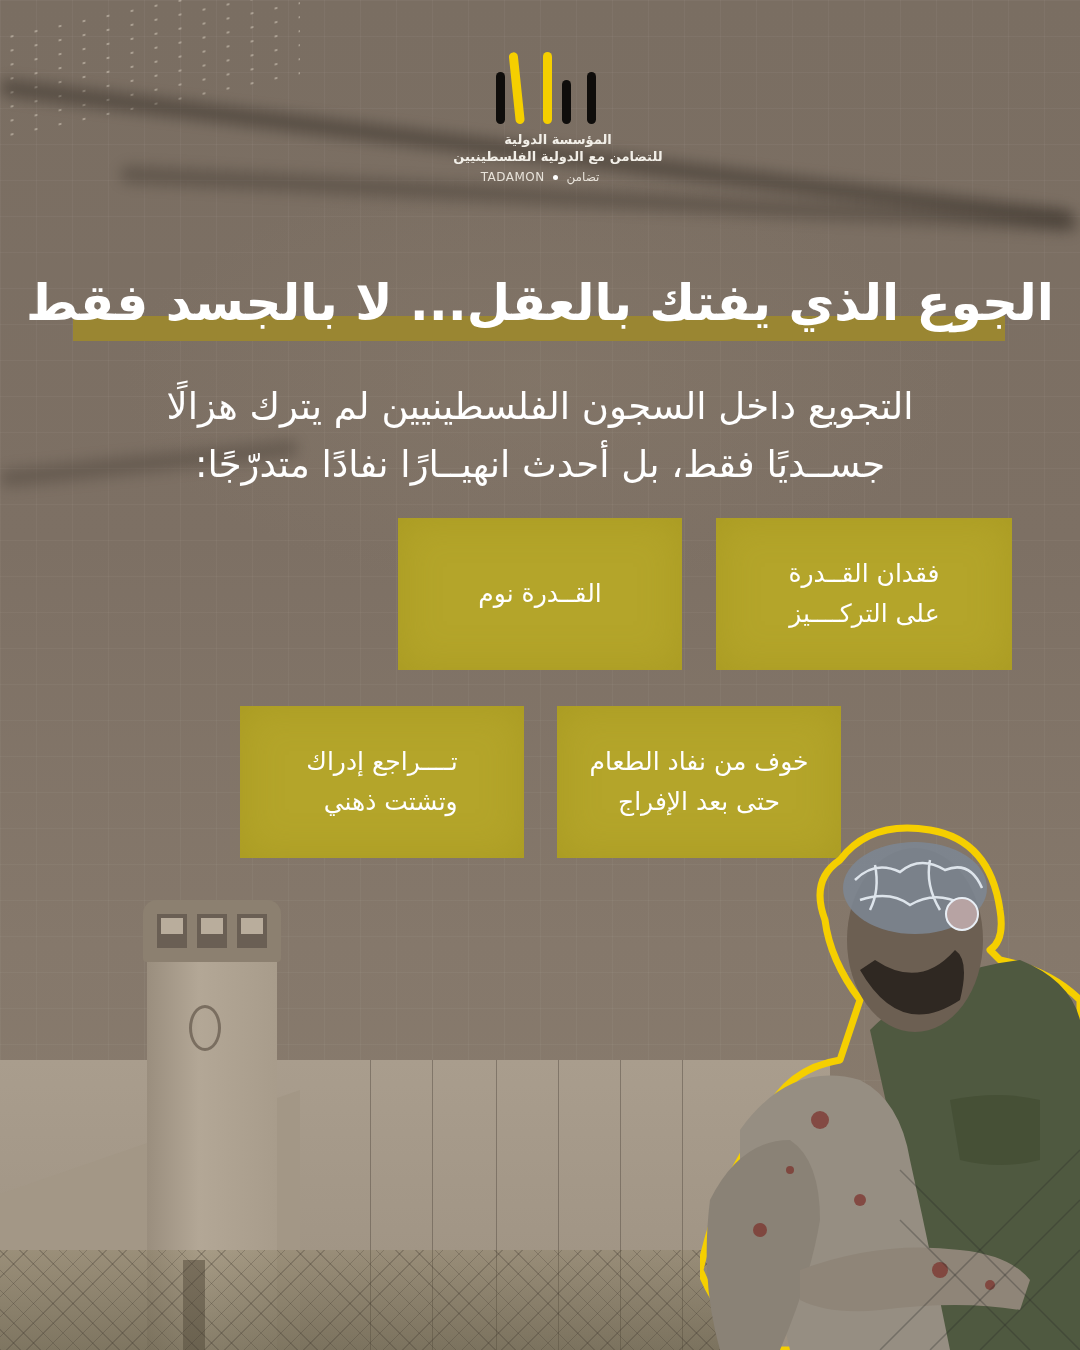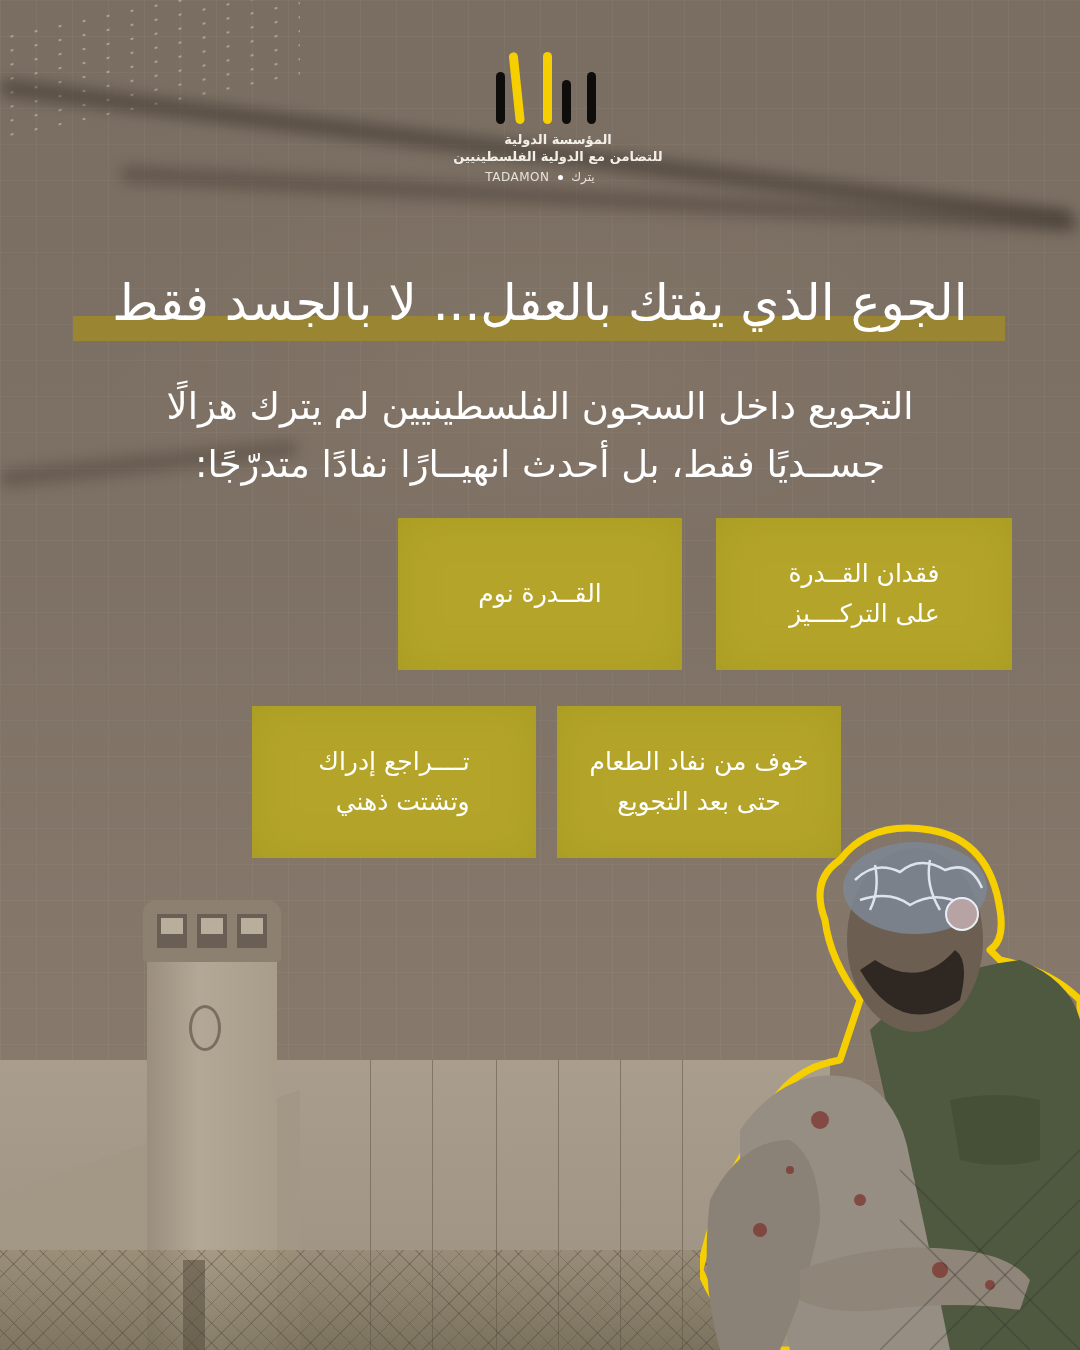--- a/index.html
+++ b/index.html
@@ -87,21 +87,21 @@
   .org-line3 .dot { display: inline-block; width: 5px; height: 5px; background: #fff; border-radius: 50%; margin: 0 4px; vertical-align: middle; }
 
   
   .title-wrap { position: absolute; left: 0; right: 0; top: 272px; height: 80px; }
   .title-highlight {
     position: absolute; left: 73px; top: 44px; width: 932px; height: 25px;
     background: #9a8632;
   }
   .title {
     position: absolute; left: 0; right: 0; top: 2px; text-align: center;
-    color: #ffffff; font-size: 50px; font-weight: normal; direction: rtl;
+    color: #ffffff; font-size: 50px; font-weight: bold; direction: rtl;
     letter-spacing: -0.5px;
   }
 
   
   .subtitle {
     position: absolute; left: 110px; right: 110px; top: 378px;
     text-align: center; direction: rtl; color: #ffffff;
     font-size: 37px; line-height: 58px;
   }
 
@@ -160,21 +160,21 @@
       <div class="bar yellow" style="left:31px;height:72px;transform:rotate(-6deg);transform-origin:bottom;"></div>
       <div class="bar yellow" style="left:58px;height:72px;"></div>
       <div class="bar black" style="left:77px;height:44px;"></div>
       <div class="bar black" style="left:102px;height:52px;"></div>
     </div>
     <div class="org-line1">المؤسسة الدولية</div>
     <div class="org-line2">للتضامن مع الدولية الفلسطينيين</div>
     <div class="org-line3">
       <span>TADAMON</span>
       <span class="dot"></span>
-      <span>يترك</span>
+      <span>تضامن</span>
     </div>
   </div>
 
   <div class="title-wrap">
     <div class="title-highlight"></div>
     <div class="title">الجوع الذي يفتك بالعقل... لا بالجسد فقط</div>
   </div>
 
   <div class="subtitle">
     <div>التجويع داخل السجون الفلسطينيين لم يترك هزالًا</div>
@@ -184,23 +184,23 @@
   <div class="box" style="left:716px;top:518px;width:296px;height:152px;">
     <div class="box-text">فقدان القــدرة
 على التركــــيز</div>
   </div>
   <div class="box" style="left:398px;top:518px;width:284px;height:152px;">
     <div class="box-text">القــدرة نوم</div>
   </div>
 
   <div class="box" style="left:557px;top:706px;width:284px;height:152px;">
     <div class="box-text" style="text-align:center;">خوف من نفاد الطعام
-حتى بعد التجويع</div>
-  </div>
-  <div class="box" style="left:252px;top:706px;width:284px;height:152px;">
+حتى بعد الإفراج</div>
+  </div>
+  <div class="box" style="left:240px;top:706px;width:284px;height:152px;">
     <div class="box-text">تــــراجع إدراك
 وتشتت ذهني</div>
   </div>
 
   <div class="man">
     <svg viewBox="0 0 380 550" width="380" height="550">
 
       <path d="M140 60 Q170 20 230 30 Q290 40 300 110 Q305 140 290 150 L300 160 Q350 170 380 200 L380 550 L60 550 Q20 520 0 470 Q20 380 60 330 Q80 270 140 260 Q150 230 160 200 Q130 160 125 120 Q110 80 140 60 Z" fill="none" stroke="#f5cf00" stroke-width="7" stroke-linejoin="round"></path>
 
       <path d="M170 230 Q230 170 320 160 Q370 180 380 220 L380 550 L230 550 Q200 420 190 320 Z" fill="#4f5940"></path>

